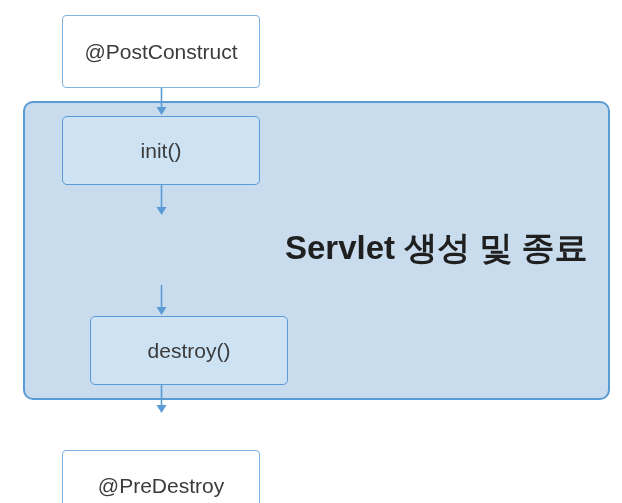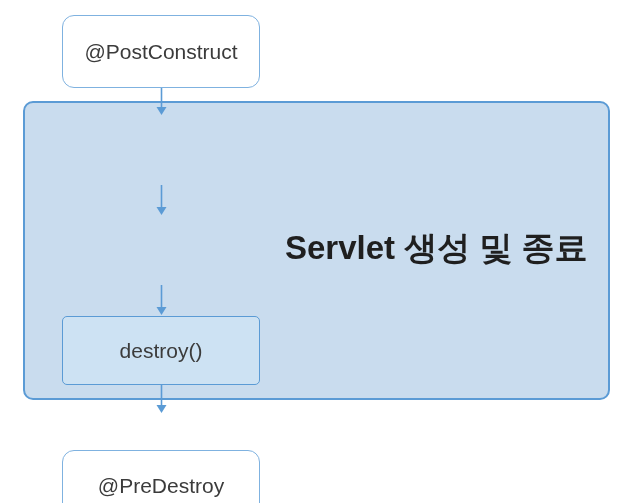--- a/index.html
+++ b/index.html
@@ -63,26 +63,26 @@
     height: 69px;
     background: var(--node-fill);
     border: 1.5px solid var(--accent-border);
     border-radius: 5px;
   }
   .node.external {
     left: 62px;
     width: 198px;
     background: var(--external-fill);
     border: 1.5px solid var(--external-border);
-    border-radius: 12px;
+    border-radius: 4px;
   }
   .node-post-construct { top: 15px;  height: 73px; }
   .node-init           { top: 116px; }
   .node-service        { top: 216px; }
-  .node-destroy        { top: 316px; }
+  .node-destroy        { top: 316px; margin-left: 28px; }
   .node-pre-destroy    { top: 414px; height: 71px; margin-top: 36px; }
   .arrows {
     position: absolute;
     left: 0;
     top: 0;
     width: 622px;
     height: 503px;
     pointer-events: none;
   }
   .arrows line {
@@ -99,20 +99,23 @@
 <div class="canvas">
 
   <div class="container-box"></div>
 
   <div class="diagram-title">Servlet 생성 및 종료</div>
 
   <div class="node external node-post-construct">
     <span>@PostConstruct</span>
   </div>
 
+  <div class="node internal node-init">
+    <span>init()</span>
+  </div>
 
 
   <div class="node internal node-destroy">
     <span>destroy()</span>
   </div>
 
   <div class="node external node-pre-destroy">
     <span>@PreDestroy</span>
   </div>
 

